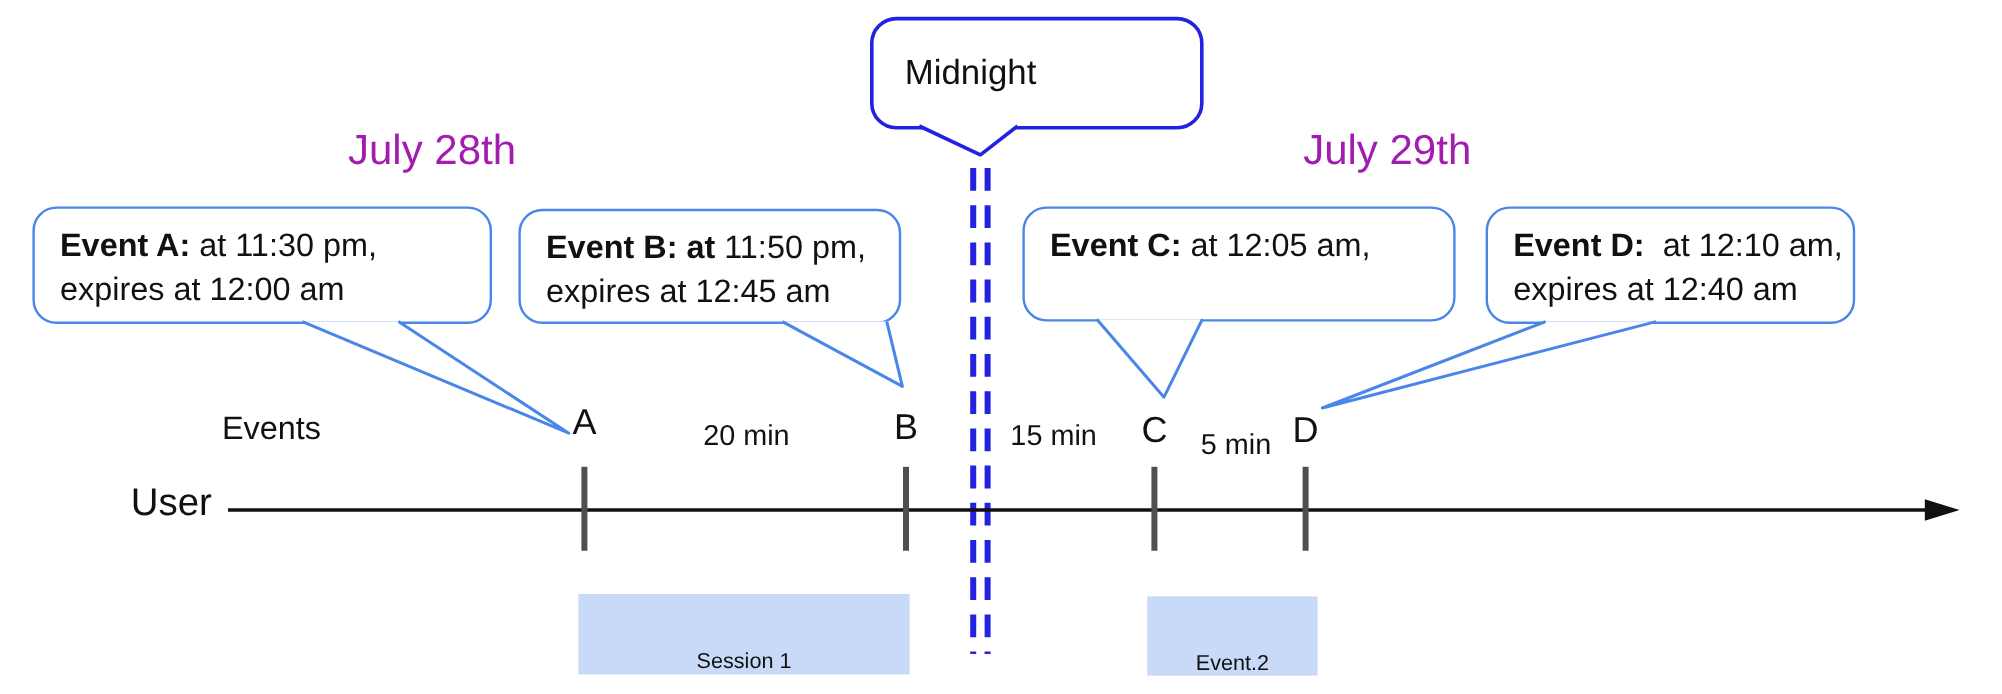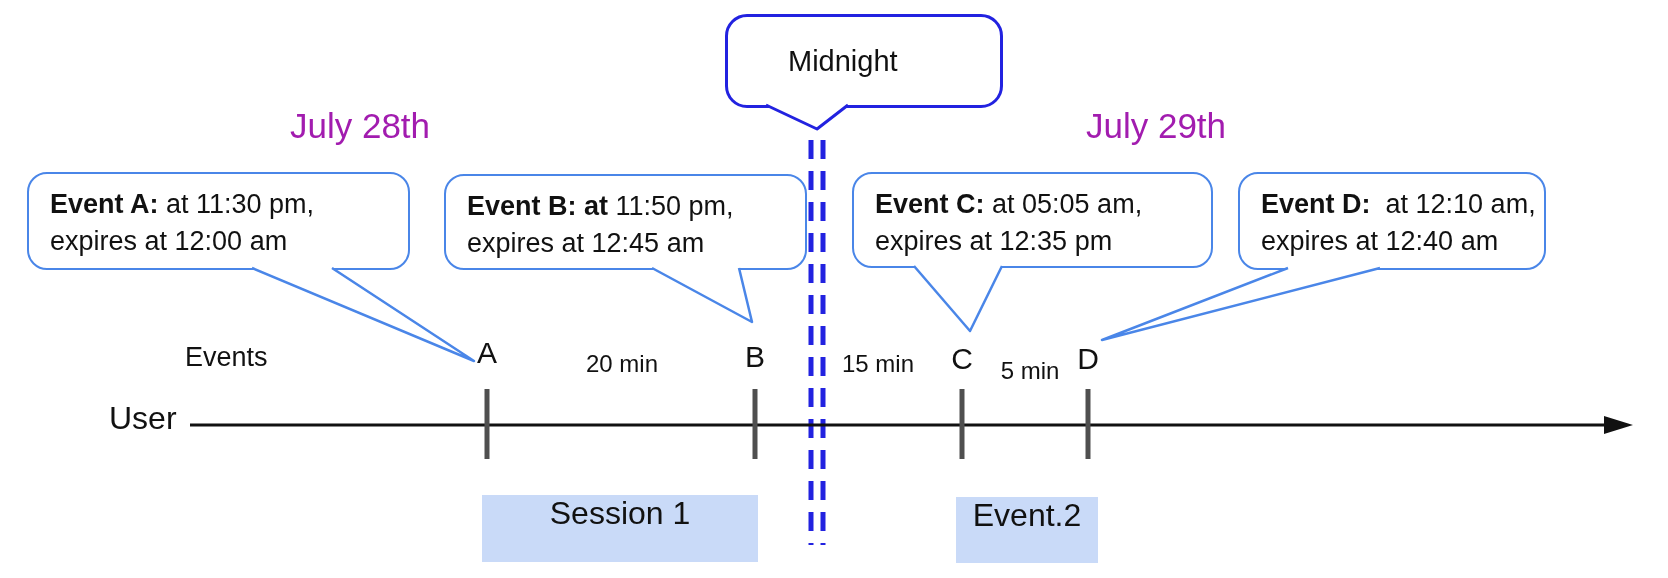--- a/index.html
+++ b/index.html
@@ -15,65 +15,64 @@
     position:absolute; box-sizing:border-box; background:#fff;
     border:2.5px solid var(--accent); border-radius:20px;
     font-size:27px; line-height:37px; padding:12px 6px 0 21px; z-index:4;
   }
   .callout .line{white-space:pre-wrap;}
   .b{font-weight:bold;}
   .midnight{
     position:absolute; left:725px; top:14px; width:278px; height:94px;
     box-sizing:border-box; background:#fff; border:3px solid var(--midnight);
     border-radius:22px; font-size:29px; display:flex; align-items:center;
-    padding-left:60px; z-index:4;
+    padding-left:26px; z-index:4;
   }
   .svg-layer{position:absolute; left:0; top:0; z-index:5; pointer-events:none;}
   .tail{fill:#fff; stroke:var(--accent); stroke-width:2.5px; stroke-linejoin:round;}
   .tail-midnight{fill:#fff; stroke:var(--midnight); stroke-width:3px; stroke-linejoin:round;}
   .dash{stroke:var(--midnight); stroke-width:5px; stroke-dasharray:19 12;}
   .axis-line{stroke:var(--ink); stroke-width:3px;}
   .arrowhead{fill:var(--ink);}
   .tick{stroke:var(--tick); stroke-width:5px;}
   .small-label{position:absolute; z-index:2;}
   .centered{transform:translateX(-50%); text-align:center;}
   .tick-letter{font-size:30px;}
   .gap-label{font-size:24px;}
   .events-label{font-size:27px;}
   .user-label{font-size:32px;margin-left:11px;}
   .session-box{
     position:absolute; background:var(--session); z-index:1;
-    display:flex; align-items:flex-start; justify-content:center; font-size:32px;
+    display:flex; align-items:flex-end; justify-content:center; font-size:18px;
   }
 </style>
 </head>
 <body>
 
 <div class="canvas">
 
   <div class="date-heading" style="left:230px;">July 28th</div>
   <div class="date-heading" style="left:1026px;">July 29th</div>
 
   <div class="midnight">
     <span>Midnight</span>
   </div>
 
   <div class="callout" style="left:27px; top:172px; width:383px; height:98px;">
     <div class="line"><span class="b">Event A:</span><span> at 11:30 pm,</span></div>
     <div class="line">expires at 12:00 am</div>
   </div>
 
-  <div class="callout" style="left:444px; top:174px; width:363px; height:96px;">
+  <div class="callout" style="left:432px; top:174px; width:319px; height:96px;">
     <div class="line"><span class="b">Event B: at</span><span> 11:50 pm,</span></div>
     <div class="line">expires at 12:45 am</div>
   </div>
 
   <div class="callout" style="left:852px; top:172px; width:361px; height:96px;">
-    <div class="line"><span class="b">Event C:</span><span> at 05:05 am,</span></div>
-    <div class="line">expires at 12:35 pm</div>
+    <div class="line"><span class="b">Event C:</span><span> at 12:05 am,</span></div>
   </div>
 
   <div class="callout" style="left:1238px; top:172px; width:308px; height:98px;">
     <div class="line"><span class="b">Event D:</span><span>  at 12:10 am,</span></div>
     <div class="line">expires at 12:40 am</div>
   </div>
 
   <div class="small-label events-label" style="left:185px; top:342px;">Events</div>
   <div class="small-label user-label" style="left:98px; top:400px;">User</div>
 

